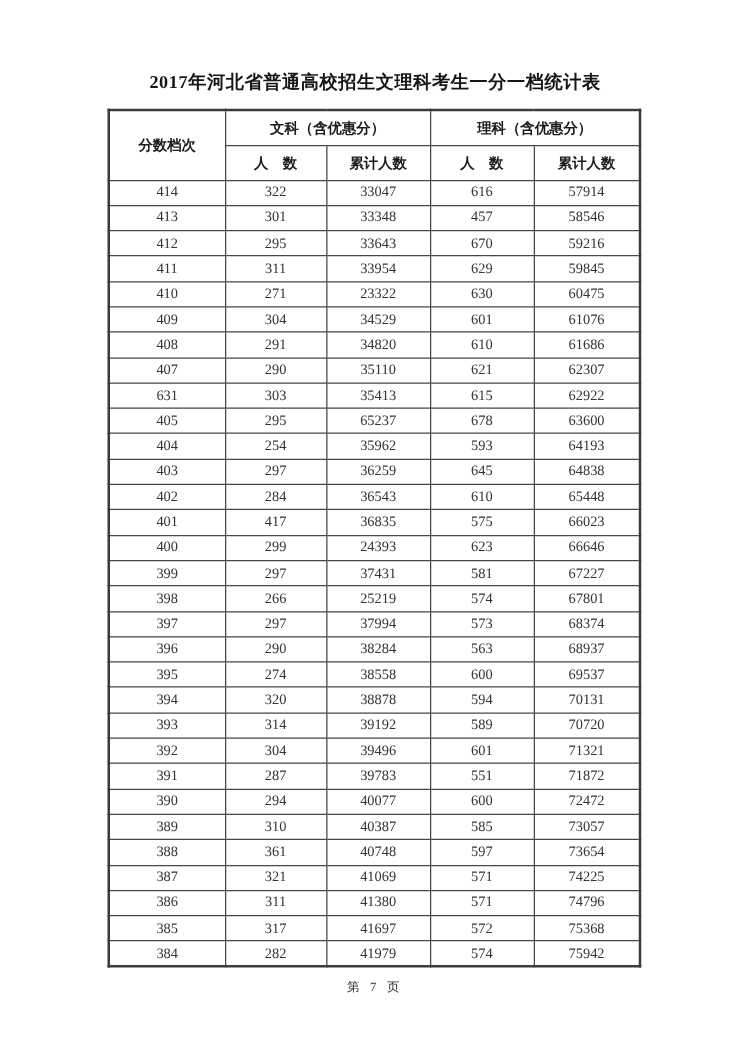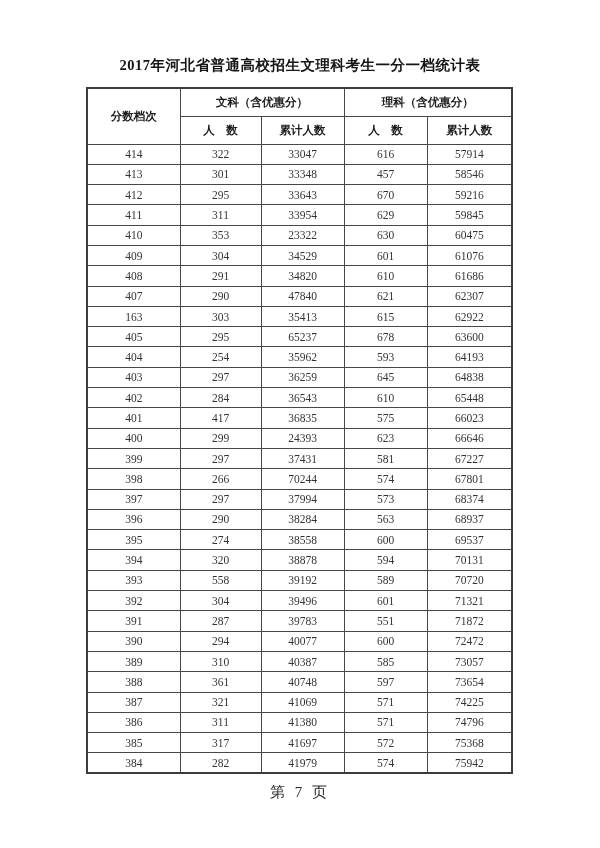--- a/index.html
+++ b/index.html
@@ -68,21 +68,21 @@
     height: 20.3px;
     padding: 0;
   }
 
   .page-footer {
     position: absolute;
     top: 783px;
     left: 0;
     width: 100%;
     text-align: center;
-    font-size: 15px;
+    font-size: 10px;
     color: #2a2a2a;
     letter-spacing: 3px;
   }
 </style>
 </head>
 <body>
 
 <div class="page">
 
   <div class="doc-title">2017年河北省普通高校招生文理科考生一分一档统计表</div>
@@ -132,21 +132,21 @@
   </tr>
         <tr>
     <td>411</td>
     <td>311</td>
     <td>33954</td>
     <td>629</td>
     <td>59845</td>
   </tr>
         <tr>
     <td>410</td>
-    <td>353</td>
+    <td>271</td>
     <td>23322</td>
     <td>630</td>
     <td>60475</td>
   </tr>
         <tr>
     <td>409</td>
     <td>304</td>
     <td>34529</td>
     <td>601</td>
     <td>61076</td>
@@ -154,26 +154,26 @@
         <tr>
     <td>408</td>
     <td>291</td>
     <td>34820</td>
     <td>610</td>
     <td>61686</td>
   </tr>
         <tr>
     <td>407</td>
     <td>290</td>
-    <td>47840</td>
+    <td>35110</td>
     <td>621</td>
     <td>62307</td>
   </tr>
         <tr>
-    <td>163</td>
+    <td>631</td>
     <td>303</td>
     <td>35413</td>
     <td>615</td>
     <td>62922</td>
   </tr>
         <tr>
     <td>405</td>
     <td>295</td>
     <td>65237</td>
     <td>678</td>
@@ -217,21 +217,21 @@
         <tr>
     <td>399</td>
     <td>297</td>
     <td>37431</td>
     <td>581</td>
     <td>67227</td>
   </tr>
         <tr>
     <td>398</td>
     <td>266</td>
-    <td>70244</td>
+    <td>25219</td>
     <td>574</td>
     <td>67801</td>
   </tr>
         <tr>
     <td>397</td>
     <td>297</td>
     <td>37994</td>
     <td>573</td>
     <td>68374</td>
   </tr>
@@ -251,21 +251,21 @@
   </tr>
         <tr>
     <td>394</td>
     <td>320</td>
     <td>38878</td>
     <td>594</td>
     <td>70131</td>
   </tr>
         <tr>
     <td>393</td>
-    <td>558</td>
+    <td>314</td>
     <td>39192</td>
     <td>589</td>
     <td>70720</td>
   </tr>
         <tr>
     <td>392</td>
     <td>304</td>
     <td>39496</td>
     <td>601</td>
     <td>71321</td>

